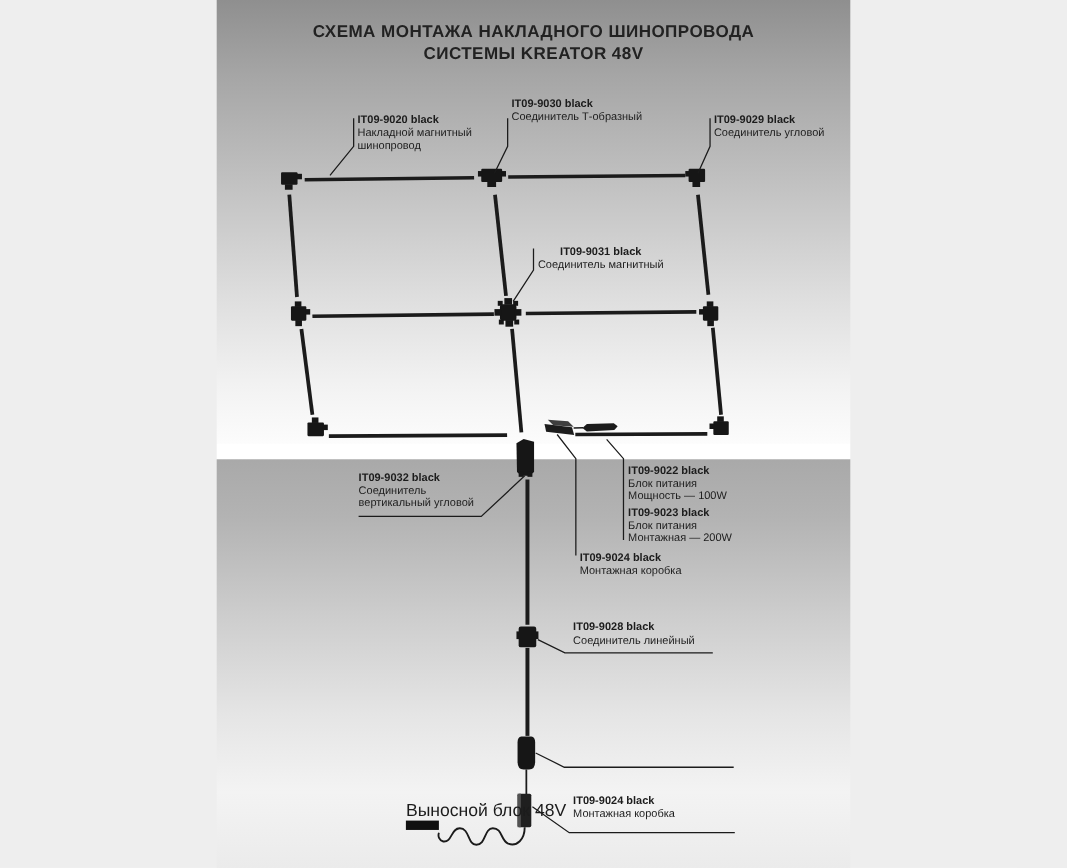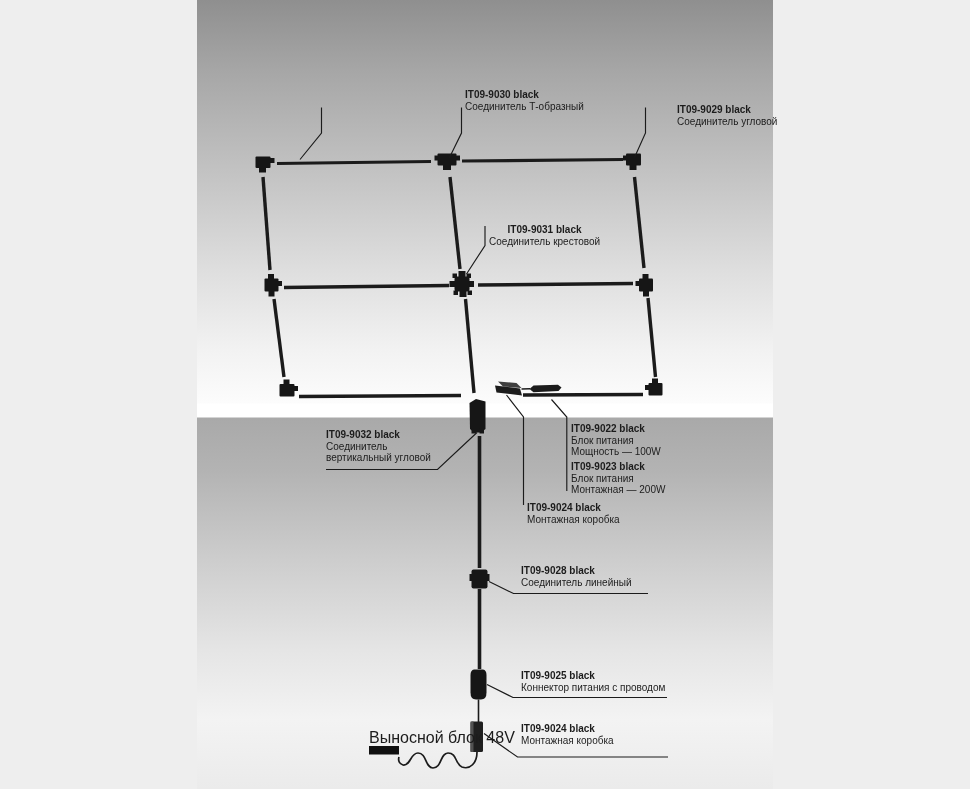--- a/index.html
+++ b/index.html
@@ -150,35 +150,44 @@
       <path d="M485,226 V245.5 L466.5,274"></path>
       <path d="M326,469.5 H437.5 L477,432.5"></path>
       <path d="M506.5,395 L523.5,417 V505"></path>
       <path d="M551.5,399.5 L566.8,417 V491"></path>
       <path d="M489,581.5 L513.5,593.5 H648"></path>
       <path d="M487,684.5 L513,697.5 H667"></path>
       <path d="M484,733.5 L517.5,757 H668"></path>
     </g>
   </svg>
 
-
+  <div class="title">
+    <div>СХЕМА  МОНТАЖА НАКЛАДНОГО ШИНОПРОВОДА</div>
+    <div>СИСТЕМЫ KREATOR 48V</div>
+  </div>
+
+  <div class="lbl" style="left:325px;top:104px;">
+    <div class="code">IT09-9020 black</div>
+    <div class="desc">Накладной магнитный</div>
+    <div class="desc">шинопровод</div>
+  </div>
 
   <div class="lbl" style="left:465px;top:89px;">
     <div class="code">IT09-9030 black</div>
     <div class="desc">Соединитель Т-образный</div>
   </div>
 
-  <div class="lbl" style="left:649px;top:104px;margin-left:28px;">
+  <div class="lbl" style="left:649px;top:104px;">
     <div class="code">IT09-9029 black</div>
     <div class="desc">Соединитель угловой</div>
   </div>
 
   <div class="lbl" style="left:489px;top:224px;text-align:center;">
     <div class="code">IT09-9031 black</div>
-    <div class="desc">Соединитель крестовой</div>
+    <div class="desc">Соединитель магнитный</div>
   </div>
 
   <div class="lbl" style="left:326px;top:429px;">
     <div class="code">IT09-9032 black</div>
     <div class="desc">Соединитель</div>
     <div class="desc">вертикальный угловой</div>
   </div>
 
   <div class="lbl" style="left:571px;top:423px;">
     <div class="code">IT09-9022 black</div>
@@ -195,24 +204,20 @@
   <div class="lbl" style="left:527px;top:502px;">
     <div class="code">IT09-9024 black</div>
     <div class="desc">Монтажная коробка</div>
   </div>
 
   <div class="lbl" style="left:521px;top:565px;">
     <div class="code">IT09-9028 black</div>
     <div class="desc">Соединитель линейный</div>
   </div>
 
-  <div class="lbl" style="left:521px;top:670px;">
-    <div class="code">IT09-9025 black</div>
-    <div class="desc">Коннектор питания с проводом</div>
-  </div>
 
   <div class="lbl" style="left:521px;top:723px;">
     <div class="code">IT09-9024 black</div>
     <div class="desc">Монтажная коробка</div>
   </div>
 
   <div class="lbl-ext" style="left:369px;top:732px;">Выносной блок 48V</div>
 
 </div>
 

